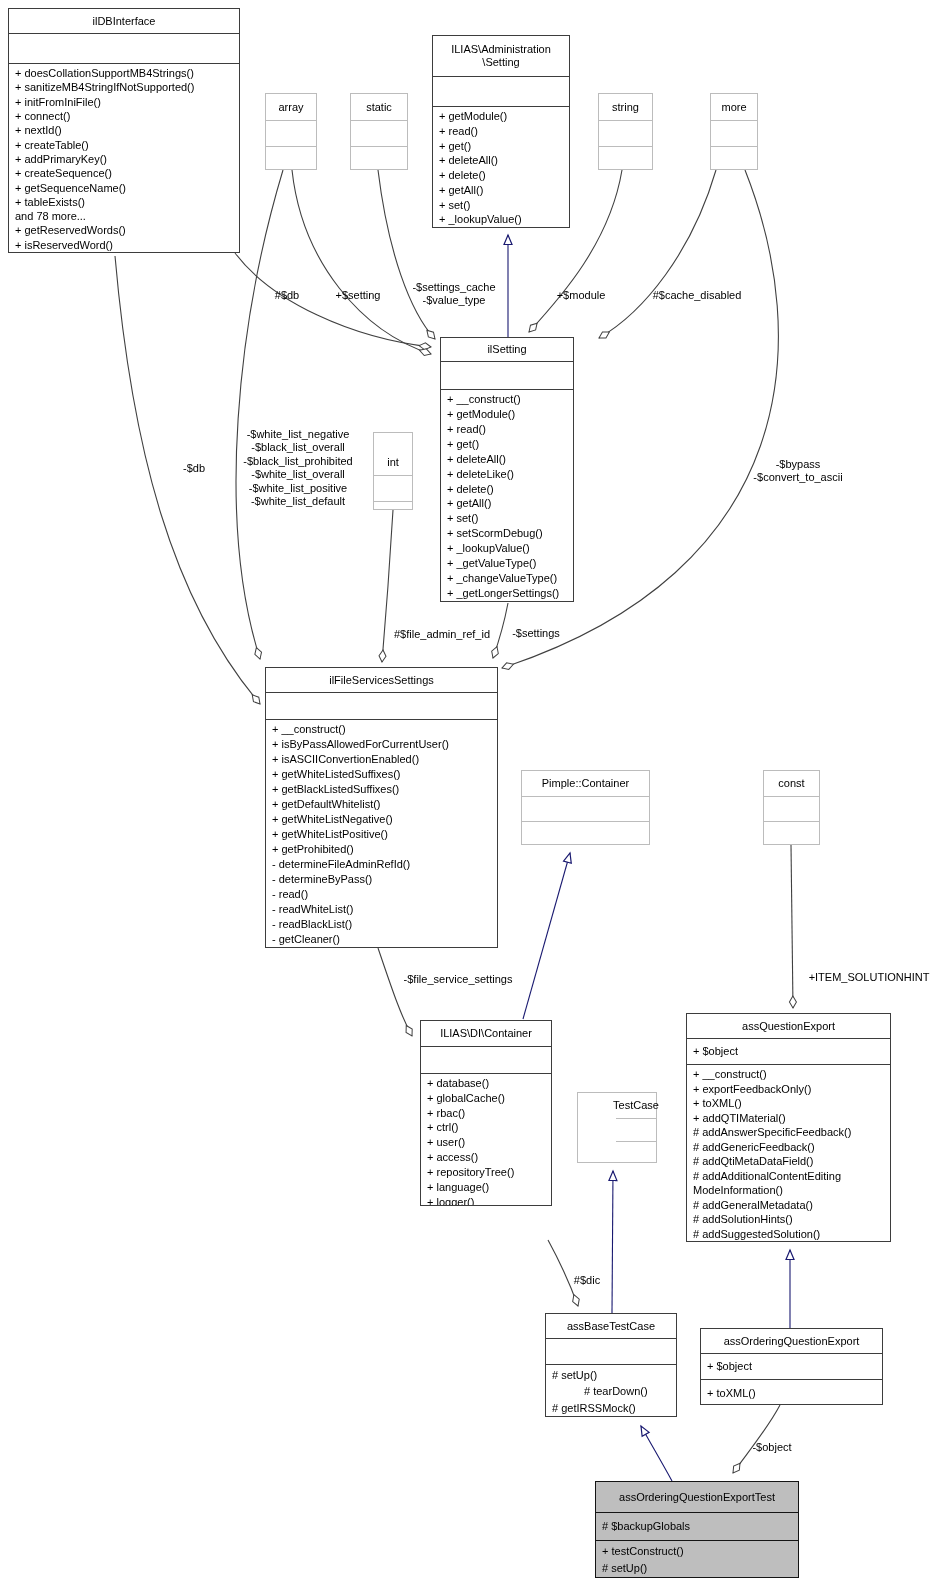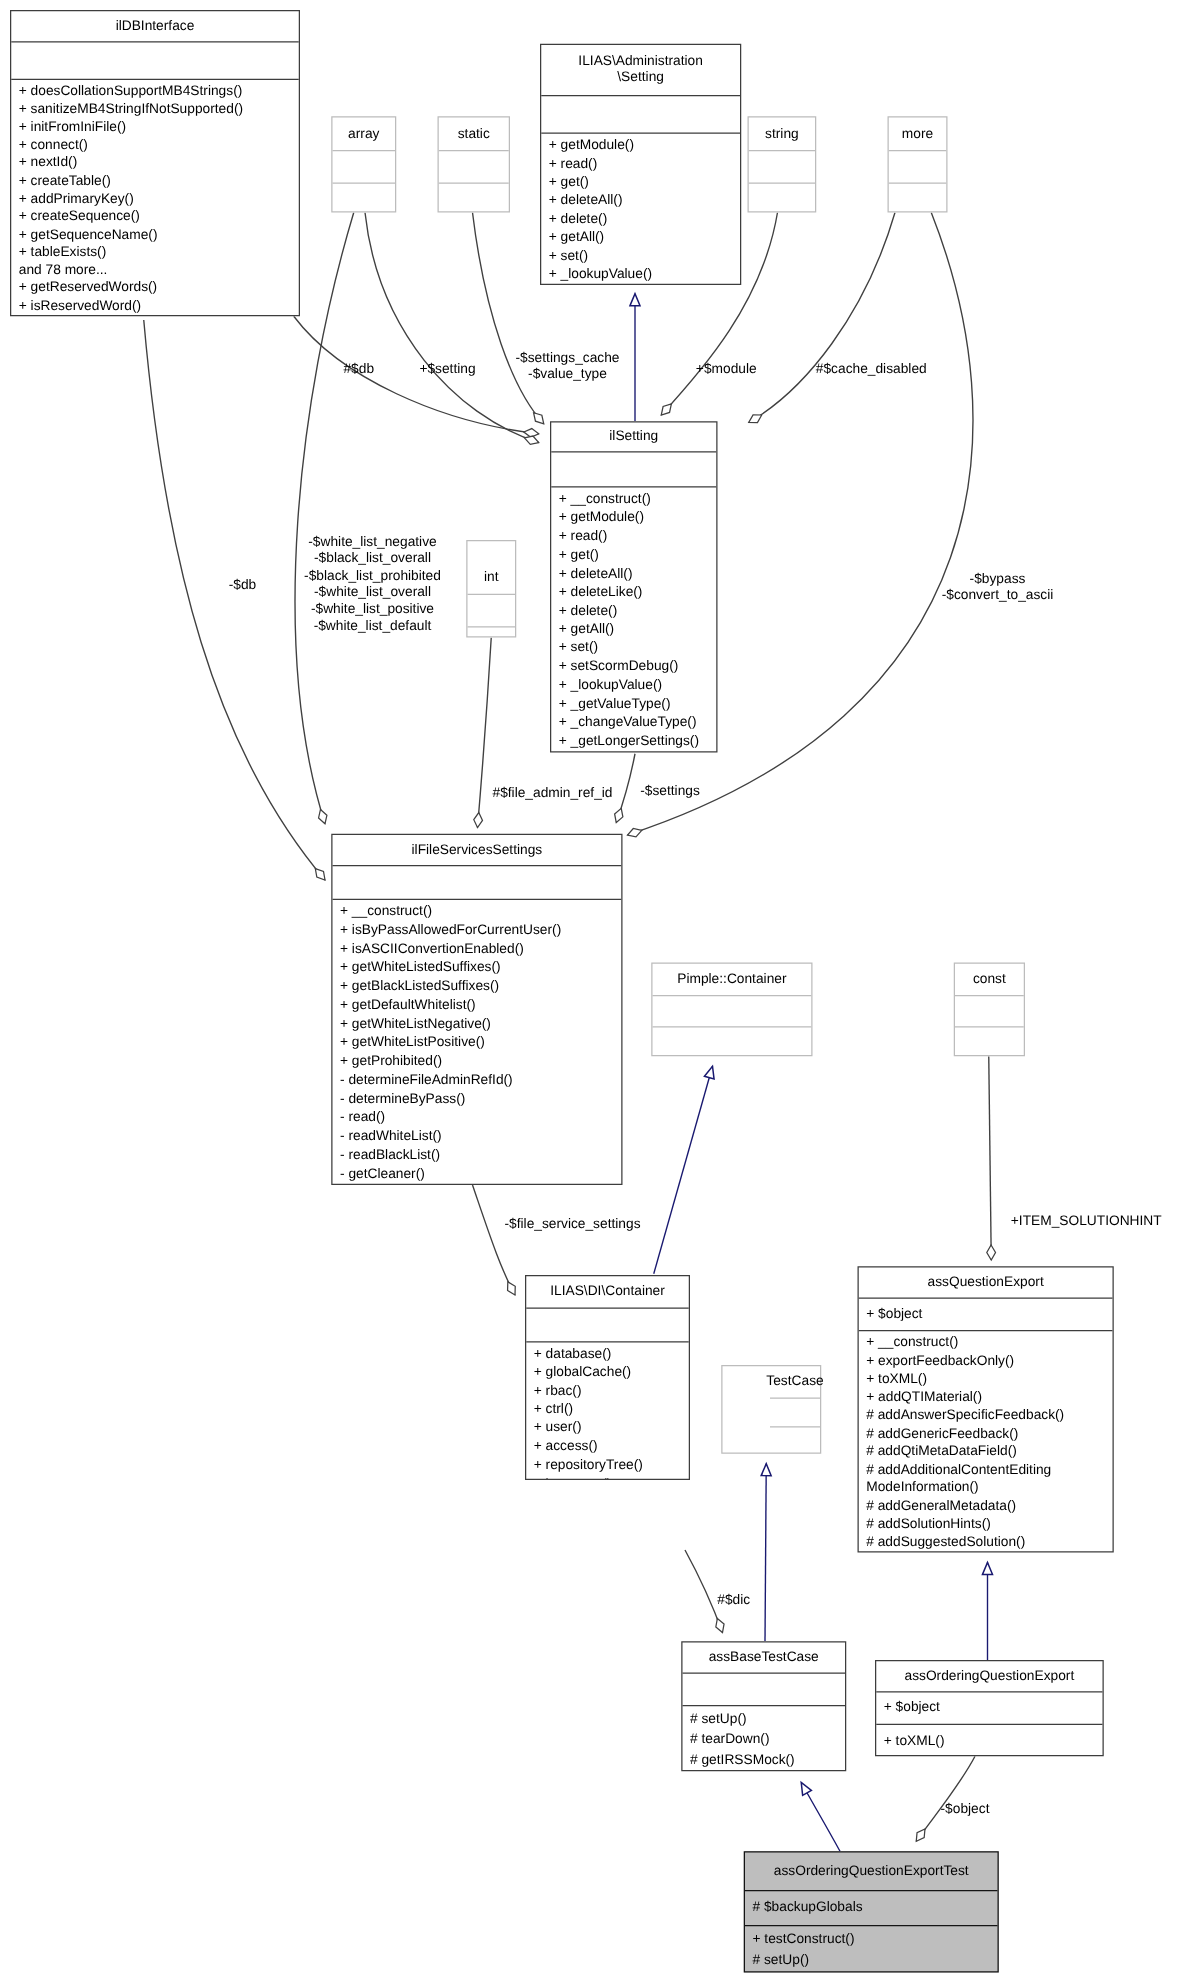--- a/index.html
+++ b/index.html
@@ -82,21 +82,21 @@
       <div class="uml-box type" style="left: 265px; top: 93px; width: 52px; height: 77px;">
         <div class="cmp uml-title" style="height: 26px;">array</div>
         <div class="cmp uml-attrs" style="height: 26px; flex: 0 0 auto;"></div>
         <div class="cmp uml-methods"></div>
       </div>
       <div class="uml-box type" style="left: 350px; top: 93px; width: 58px; height: 77px;">
         <div class="cmp uml-title" style="height: 26px;">static</div>
         <div class="cmp uml-attrs" style="height: 26px; flex: 0 0 auto;"></div>
         <div class="cmp uml-methods"></div>
       </div>
-      <div class="uml-box main" style="left: 432px; top: 35px; width: 161px; height: 193px;">
+      <div class="uml-box main" style="left: 432px; top: 35px; width: 138px; height: 193px;">
         <div class="cmp uml-title" style="height: 40px;">ILIAS\Administration
 \Setting</div>
         <div class="cmp uml-attrs" style="height: 30px; flex: 0 0 auto;"></div>
         <div class="cmp uml-methods">
           <div class="uml-line" style="line-height: 14.75px;">+ getModule()</div>
           <div class="uml-line" style="line-height: 14.75px;">+ read()</div>
           <div class="uml-line" style="line-height: 14.75px;">+ get()</div>
           <div class="uml-line" style="line-height: 14.75px;">+ deleteAll()</div>
           <div class="uml-line" style="line-height: 14.75px;">+ delete()</div>
           <div class="uml-line" style="line-height: 14.75px;">+ getAll()</div>
@@ -163,21 +163,21 @@
       <div class="uml-box type" style="left: 521px; top: 770px; width: 129px; height: 75px;">
         <div class="cmp uml-title" style="height: 25px;">Pimple::Container</div>
         <div class="cmp uml-attrs" style="height: 25px; flex: 0 0 auto;"></div>
         <div class="cmp uml-methods"></div>
       </div>
       <div class="uml-box type" style="left: 763px; top: 770px; width: 57px; height: 75px;">
         <div class="cmp uml-title" style="height: 25px;">const</div>
         <div class="cmp uml-attrs" style="height: 25px; flex: 0 0 auto;"></div>
         <div class="cmp uml-methods"></div>
       </div>
-      <div class="uml-box main" style="left: 420px; top: 1020px; width: 132px; height: 164px;">
+      <div class="uml-box main" style="left: 420px; top: 1020px; width: 132px; height: 186px;">
         <div class="cmp uml-title" style="height: 25px;">ILIAS\DI\Container</div>
         <div class="cmp uml-attrs" style="height: 27px; flex: 0 0 auto;"></div>
         <div class="cmp uml-methods">
           <div class="uml-line" style="line-height: 14.8182px;">+ database()</div>
           <div class="uml-line" style="line-height: 14.8182px;">+ globalCache()</div>
           <div class="uml-line" style="line-height: 14.8182px;">+ rbac()</div>
           <div class="uml-line" style="line-height: 14.8182px;">+ ctrl()</div>
           <div class="uml-line" style="line-height: 14.8182px;">+ user()</div>
           <div class="uml-line" style="line-height: 14.8182px;">+ access()</div>
           <div class="uml-line" style="line-height: 14.8182px;">+ repositoryTree()</div>
@@ -210,21 +210,21 @@
           <div class="uml-line" style="line-height: 14.5px;"># addGeneralMetadata()</div>
           <div class="uml-line" style="line-height: 14.5px;"># addSolutionHints()</div>
           <div class="uml-line" style="line-height: 14.5px;"># addSuggestedSolution()</div>
         </div>
       </div>
       <div class="uml-box main" style="left: 545px; top: 1313px; width: 132px; height: 104px;">
         <div class="cmp uml-title" style="height: 24px;">assBaseTestCase</div>
         <div class="cmp uml-attrs" style="height: 26px; flex: 0 0 auto;"></div>
         <div class="cmp uml-methods">
           <div class="uml-line" style="line-height: 16.3333px;"># setUp()</div>
-          <div class="uml-line" style="line-height: 16.3333px;"># tearDown()</div>
+          <div class="uml-line" style="line-height: 16.3333px; margin-left: 32px;"># tearDown()</div>
           <div class="uml-line" style="line-height: 16.3333px;"># getIRSSMock()</div>
         </div>
       </div>
       <div class="uml-box main" style="left: 700px; top: 1328px; width: 183px; height: 77px;">
         <div class="cmp uml-title" style="height: 24px;">assOrderingQuestionExport</div>
         <div class="cmp uml-attrs" style="height: 26px; flex: 0 0 auto;">
           <div class="uml-line" style="line-height: 21px;">+ $object</div>
         </div>
         <div class="cmp uml-methods">
           <div class="uml-line" style="line-height: 22px;">+ toXML()</div>

